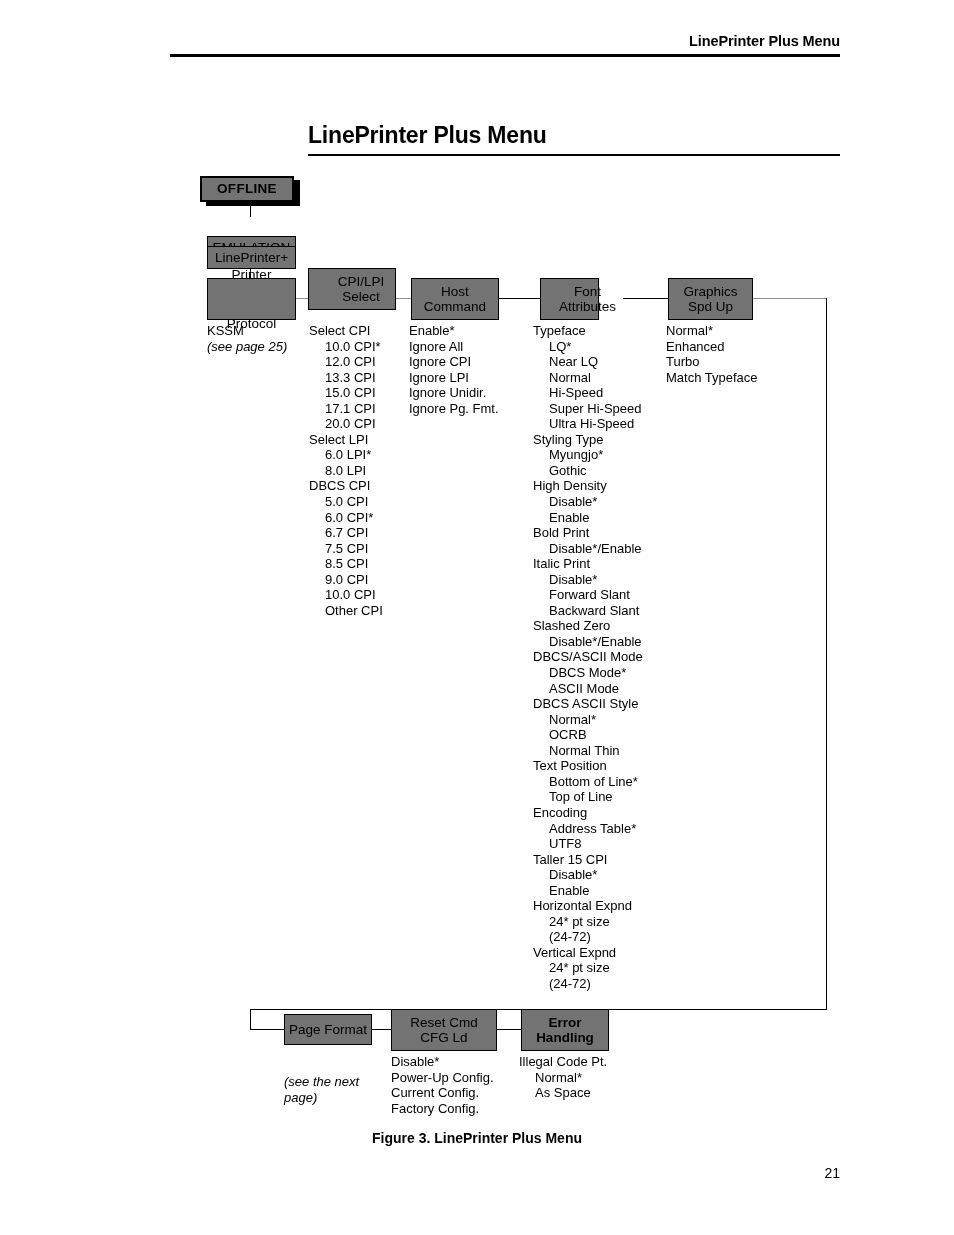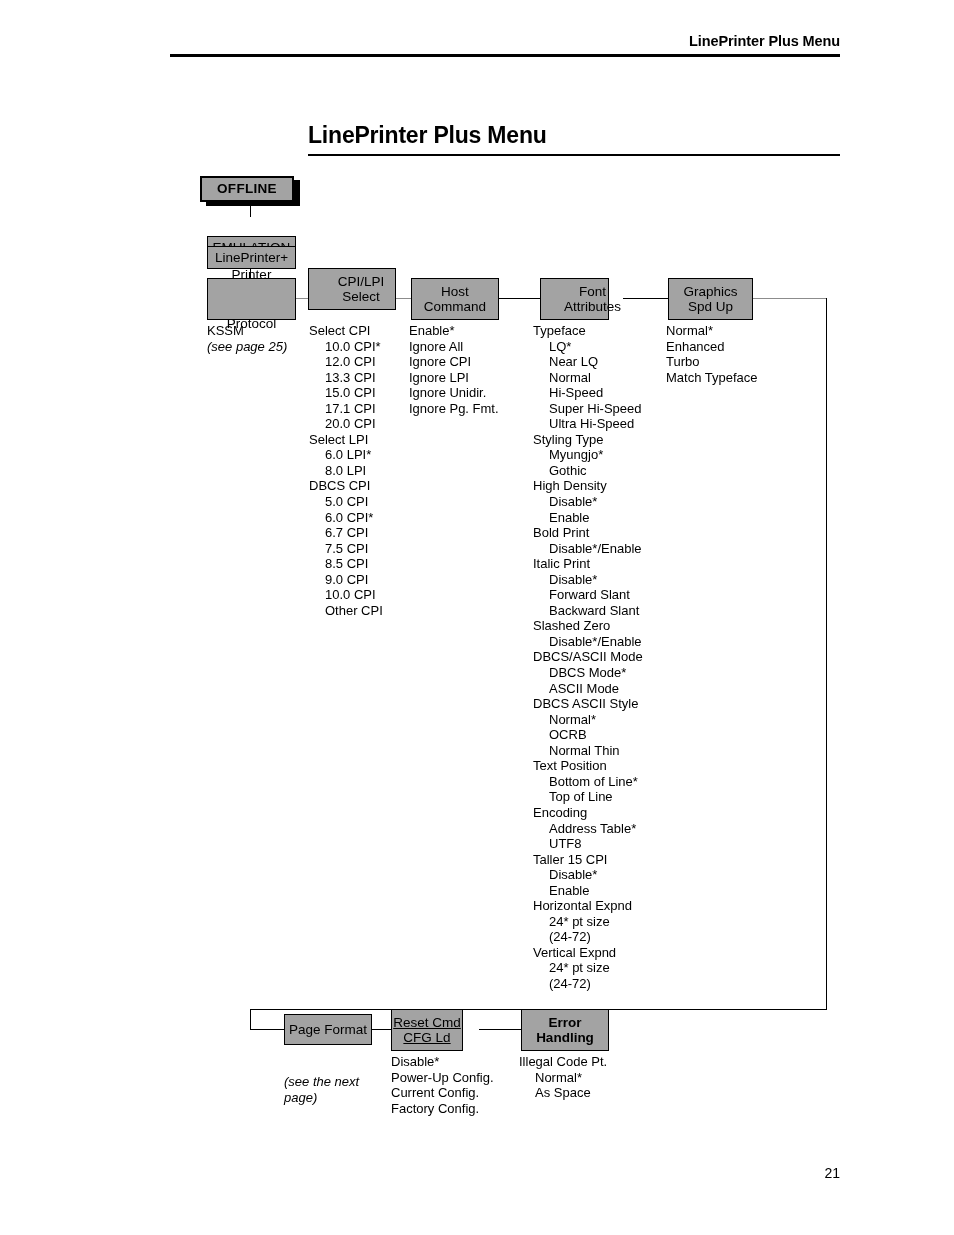--- a/index.html
+++ b/index.html
@@ -54,21 +54,21 @@
     top: 154px;
     height: 1.5px;
     background: #000;
   }
 
   
   .box {
     position: absolute;
     box-sizing: border-box;
     border: 1.4px solid #000;
-    background: #a3a3a3;
+    background: #737373;
     display: flex;
     align-items: center;
     justify-content: center;
     flex-direction: column;
     font-size: 13.5px;
     line-height: 15.5px;
     text-align: center;
     z-index: 3;
   }
   .box.emph {
@@ -174,21 +174,21 @@
 
     <div class="conn h grey" style="left:396px; top:298px; width:15px;"></div>
 
     <div class="box" style="left:411px; top:278px; width:88px; height:42px;">
       <span>Host</span>
       <span>Command</span>
     </div>
 
     <div class="conn h" style="left:499px; top:298px; width:41px;"></div>
 
-    <div class="box" style="left:540px; top:278px; width:69px; height:42px;padding-left:36px;">
+    <div class="box" style="left:540px; top:278px; width:59px; height:42px;padding-left:36px;">
       <span>Font</span>
       <span>Attributes</span>
     </div>
 
     <div class="conn h" style="left:623px; top:298px; width:45px;"></div>
 
     <div class="box" style="left:668px; top:278px; width:85px; height:42px;">
       <span>Graphics</span>
       <span>Spd Up</span>
     </div>
@@ -283,21 +283,21 @@
         <div class="l0">Turbo</div>
         <div class="l0">Match Typeface</div>
       </div>
 
     <div class="box" style="left:284px; top:1014px; width:88px; height:31px;">
       <span>Page Format</span>
     </div>
 
     <div class="conn h" style="left:372px; top:1029px; width:19px;"></div>
 
-    <div class="box" style="left:391px; top:1009px; width:72px; height:42px;text-decoration:underline;">
+    <div class="box" style="left:391px; top:1009px; width:106px; height:42px;">
       <span>Reset Cmd</span>
       <span>CFG Ld</span>
     </div>
 
     <div class="conn h" style="left:479px; top:1029px; width:42px;"></div>
 
     <div class="box" style="left:521px; top:1009px; width:88px; height:42px;font-weight:bold;">
       <span>Error</span>
       <span>Handling</span>
     </div>
@@ -312,15 +312,16 @@
         <div class="l0">Factory Config.</div>
       </div>
     <div class="optlist" style="left:519px; top:1054px;">
         <div class="l0">Illegal Code Pt.</div>
         <div class="l1">Normal*</div>
         <div class="l1">As Space</div>
       </div>
 
   </div>
 
+  <div class="caption">Figure 3. LinePrinter Plus Menu</div>
   <div class="folio">21</div>
 
 </div>
 
 </body></html>

